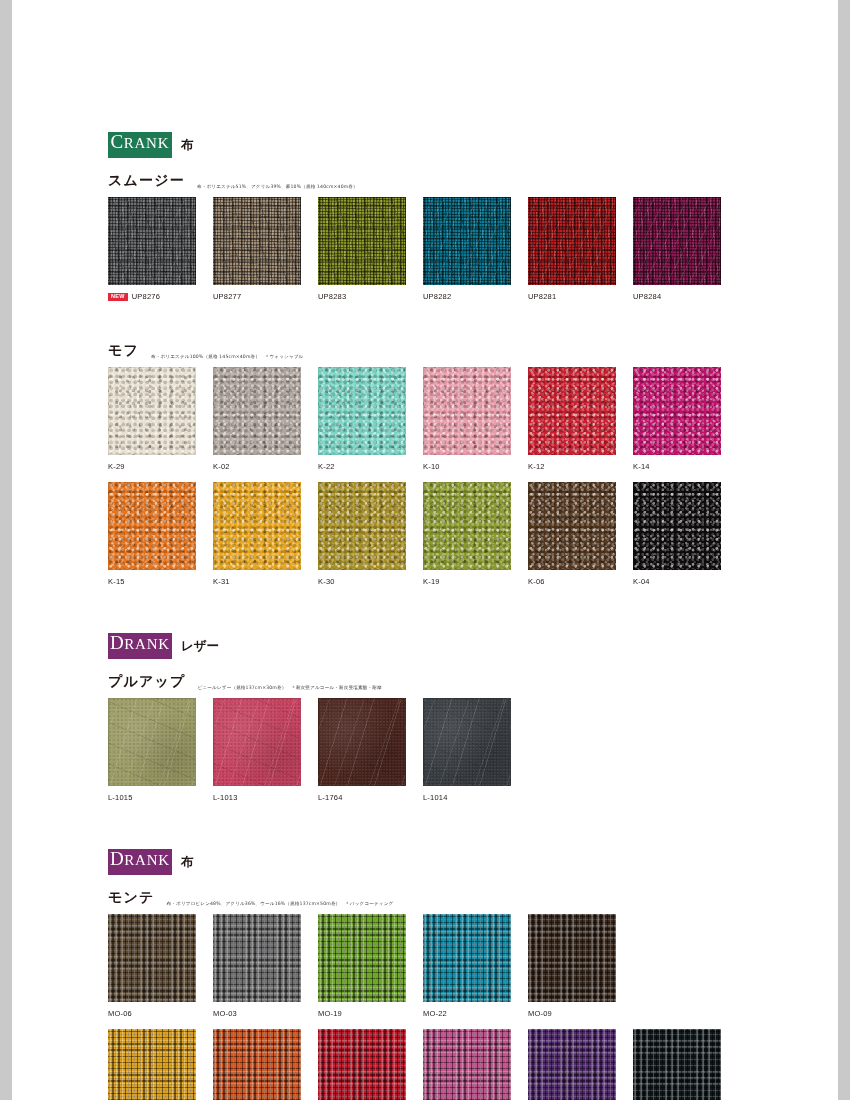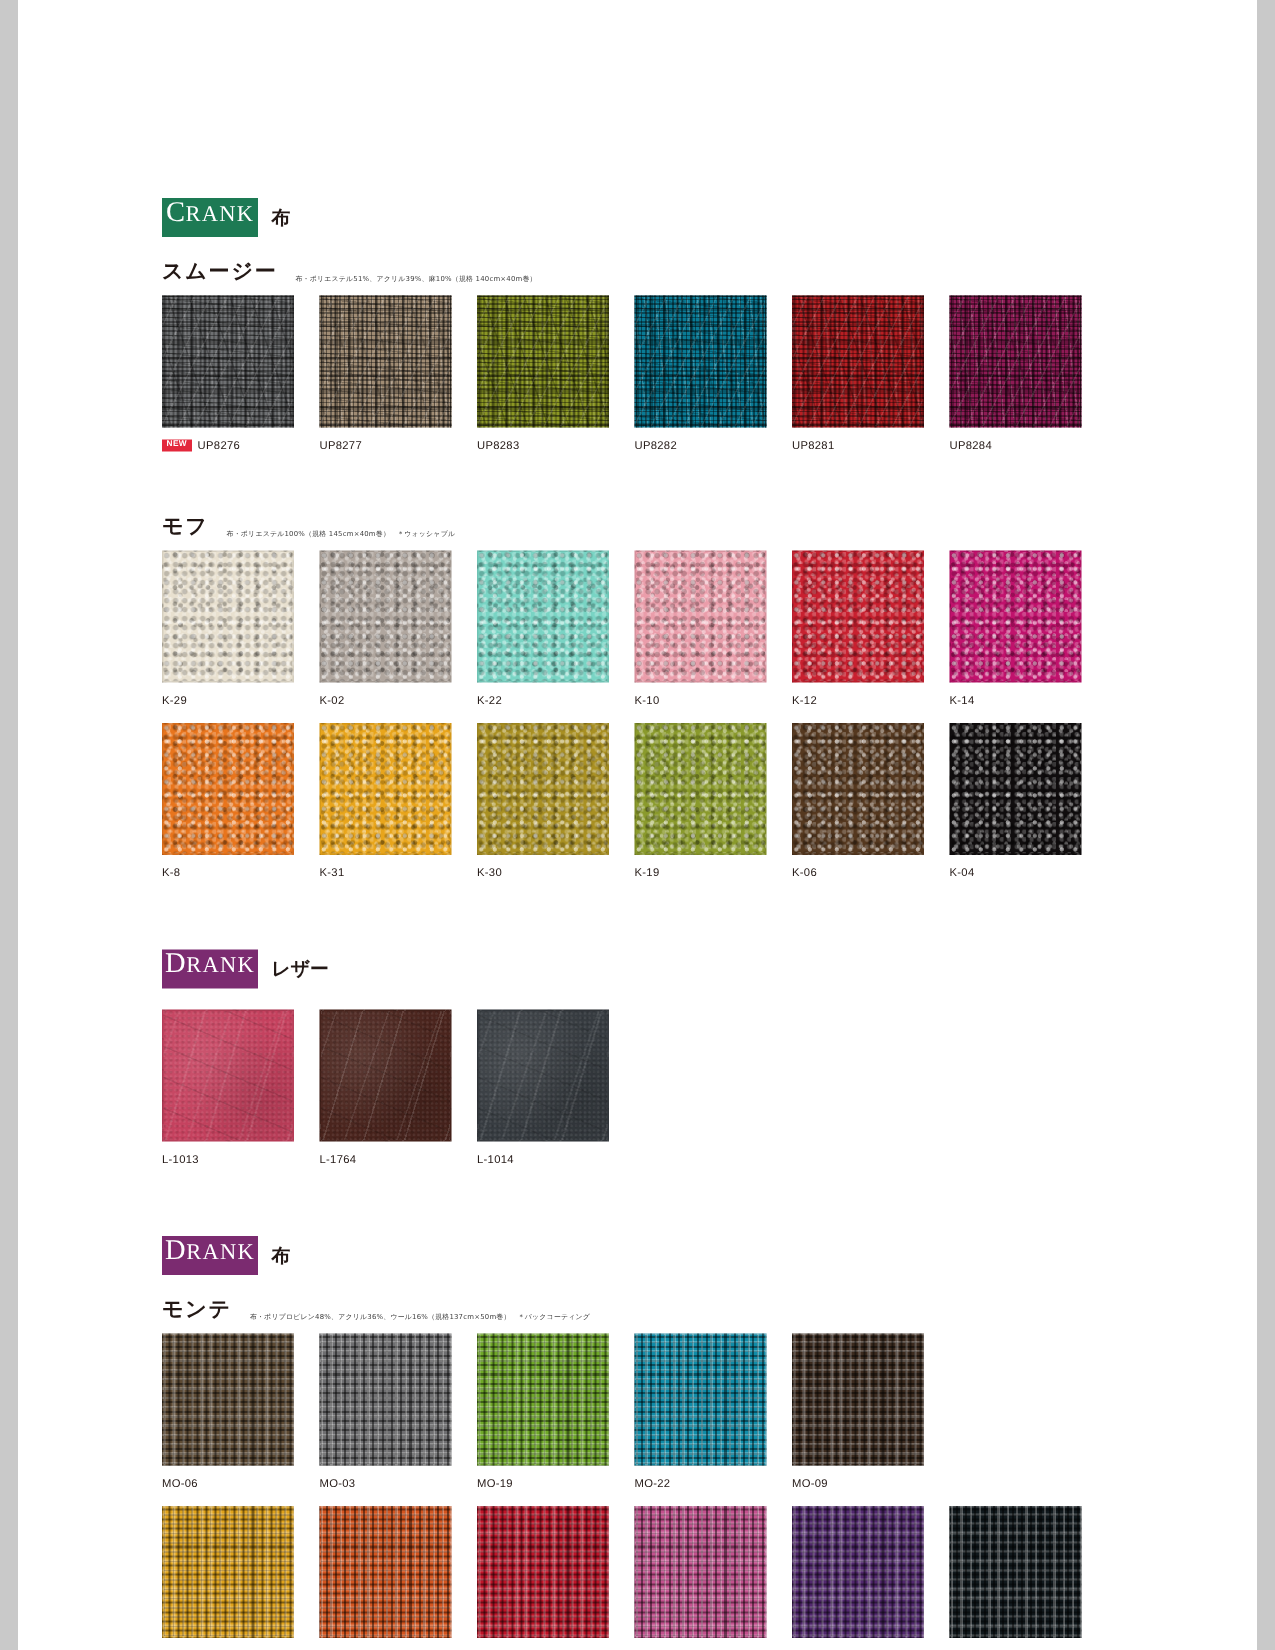--- a/index.html
+++ b/index.html
@@ -250,21 +250,21 @@
             <div class="sw-img tx-boucle" style="background-color: rgb(192, 18, 108);"></div>
             <div class="sw-caption">
               <span class="sw-code">K-14</span>
             </div>
           </div>
         </div>
         <div class="sw-row">
           <div class="sw-cell">
             <div class="sw-img tx-boucle" style="background-color: rgb(232, 117, 29);"></div>
             <div class="sw-caption">
-              <span class="sw-code">K-8</span>
+              <span class="sw-code">K-15</span>
             </div>
           </div>
           <div class="sw-cell">
             <div class="sw-img tx-boucle" style="background-color: rgb(232, 165, 27);"></div>
             <div class="sw-caption">
               <span class="sw-code">K-31</span>
             </div>
           </div>
           <div class="sw-cell">
             <div class="sw-img tx-boucle" style="background-color: rgb(169, 144, 34);"></div>
@@ -294,21 +294,31 @@
       </div>
       <div class="gap-lg"></div>
       <div class="rank-head">
         <div class="rank-badge" style="background: rgb(123, 43, 112);">
           <span class="big">D</span>
           <span class="small">RANK</span>
         </div>
         <span class="rank-kind">レザー</span>
       </div>
       <div class="group">
-        <div class="sw-row">
+        <div class="mat-head">
+          <div class="mat-name">プルアップ</div>
+          <div class="mat-spec">ビニールレザー（規格137cm×30m巻）　＊耐次亜アルコール・耐次亜塩素酸・耐摩</div>
+        </div>
+        <div class="sw-row">
+          <div class="sw-cell">
+            <div class="sw-img tx-leather" style="background-color: rgb(154, 154, 100);"></div>
+            <div class="sw-caption">
+              <span class="sw-code">L-1015</span>
+            </div>
+          </div>
           <div class="sw-cell">
             <div class="sw-img tx-leather" style="background-color: rgb(197, 65, 94);"></div>
             <div class="sw-caption">
               <span class="sw-code">L-1013</span>
             </div>
           </div>
           <div class="sw-cell">
             <div class="sw-img tx-leather" style="background-color: rgb(74, 36, 29);"></div>
             <div class="sw-caption">
               <span class="sw-code">L-1764</span>

